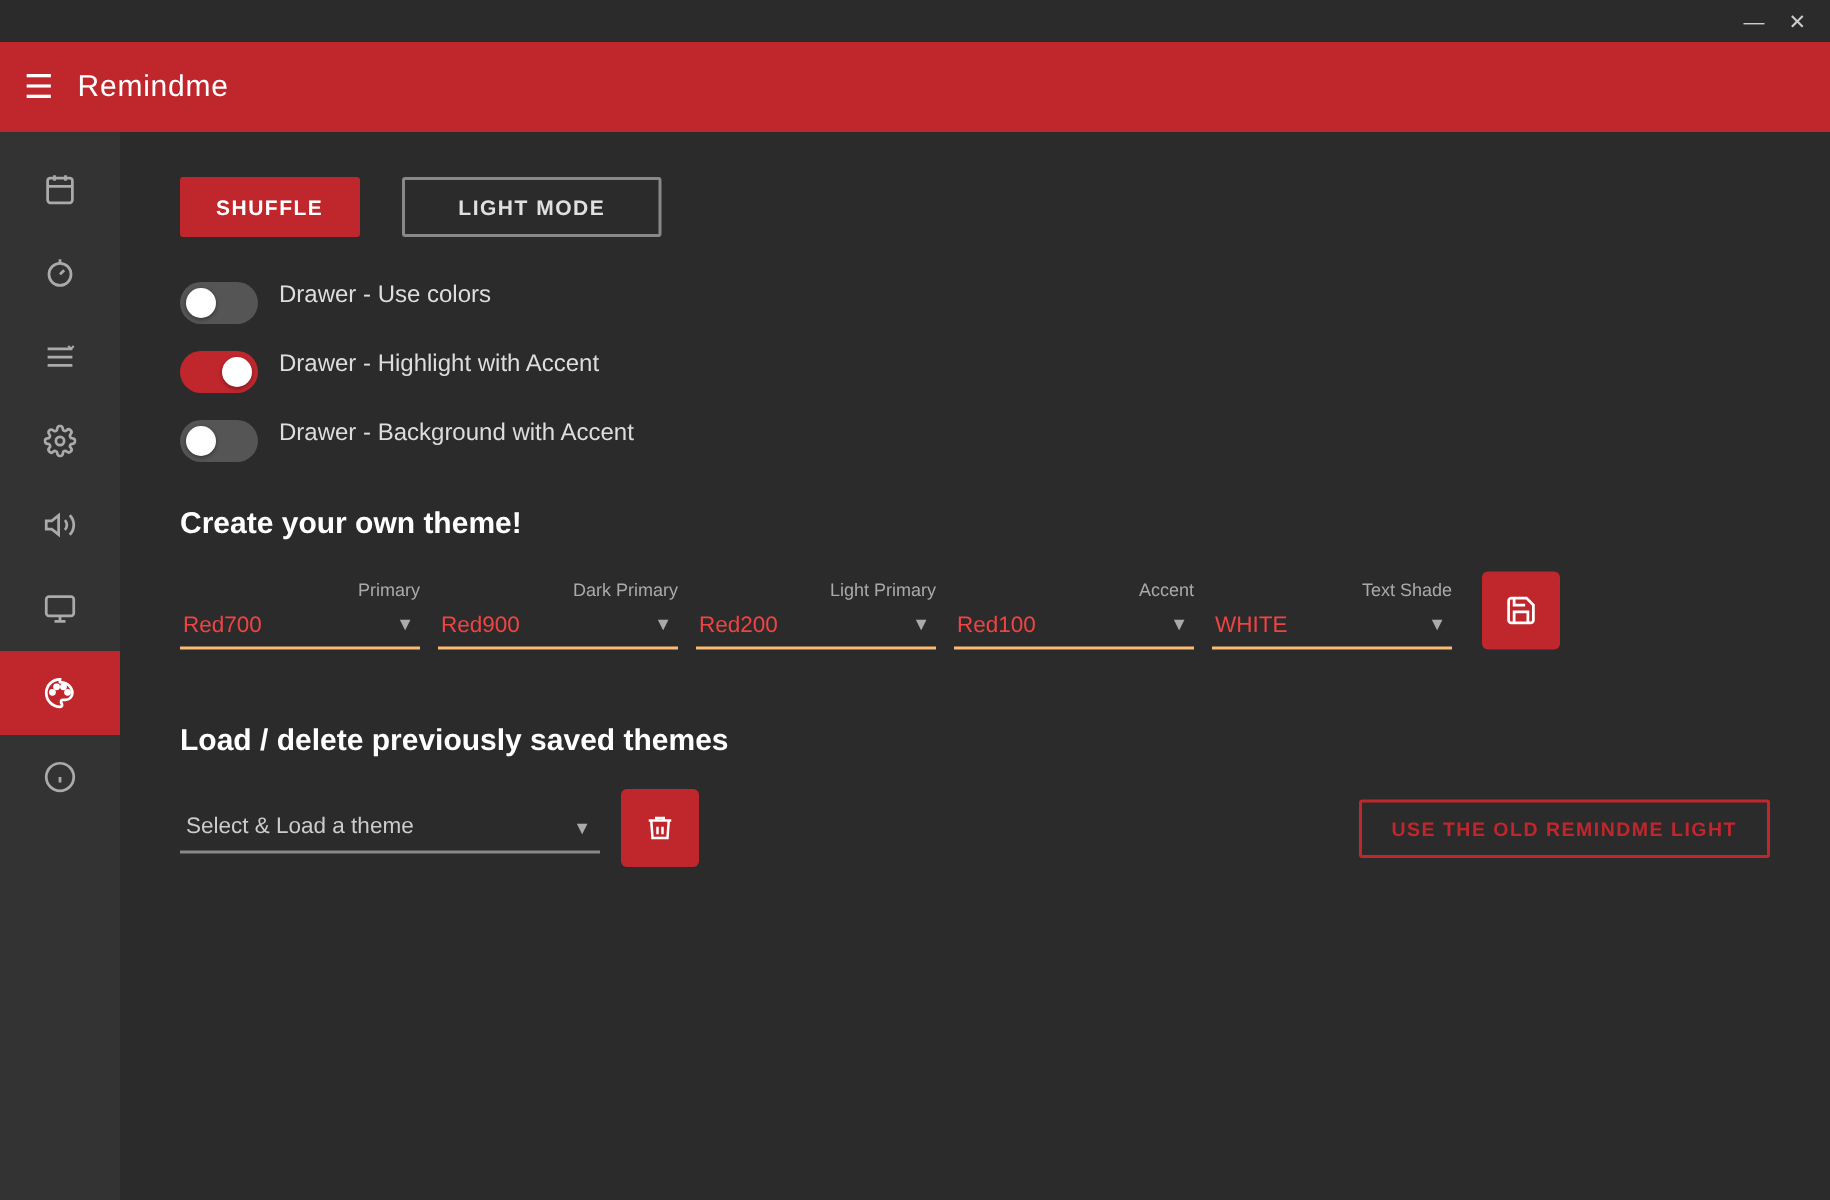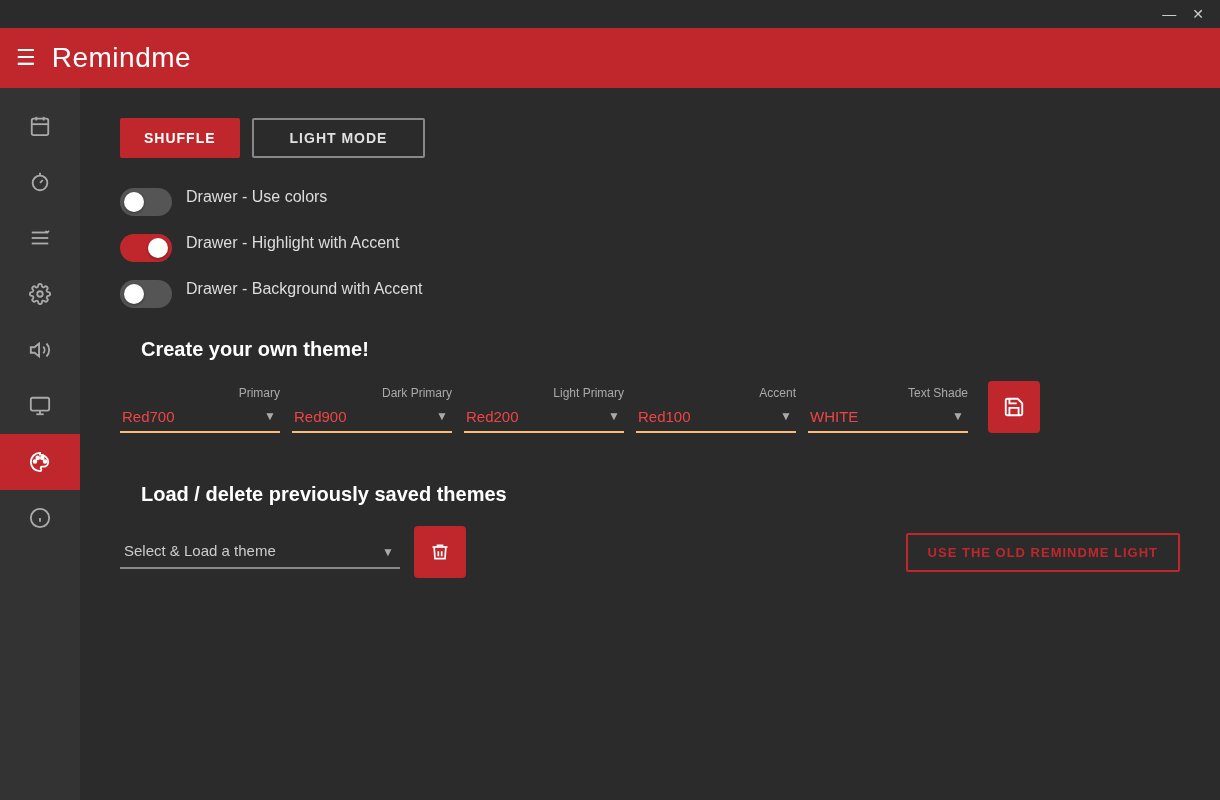--- a/index.html
+++ b/index.html
@@ -43,21 +43,21 @@
       flex-shrink: 0;
     }
     .hamburger-icon {
       color: white;
       font-size: 22px;
       margin-right: 16px;
       cursor: pointer;
     }
     .app-title {
       color: white;
-      font-size: 28px;
+      font-size: 20px;
       font-weight: 400;
       letter-spacing: 0.5px;
     }
 
     
     .main-layout {
       display: flex;
       flex: 1;
       overflow: hidden;
     }
@@ -91,21 +91,21 @@
     .content {
       flex: 1;
       background: #2b2b2b;
       padding: 30px 40px;
       overflow-y: auto;
     }
 
     
     .button-row {
       display: flex;
-      gap: 12px;
+      gap: 28px;
       margin-bottom: 30px;
     }
     .btn-shuffle {
       background: #c0272d;
       color: white;
       border: none;
       padding: 10px 24px;
       font-size: 14px;
       font-weight: 700;
       letter-spacing: 1px;
@@ -167,21 +167,20 @@
     }
     .toggle-track.off .toggle-thumb { left: 4px; }
     .toggle-track.on .toggle-thumb { left: 28px; }
 
     
     .section-title {
       color: white;
       font-size: 20px;
       font-weight: 700;
       margin-bottom: 20px;
-      margin-left: 21px;
     }
     .dropdowns-row {
       display: flex;
       gap: 0;
       align-items: flex-end;
       flex-wrap: nowrap;
     }
     .dropdown-group {
       display: flex;
       flex-direction: column;

